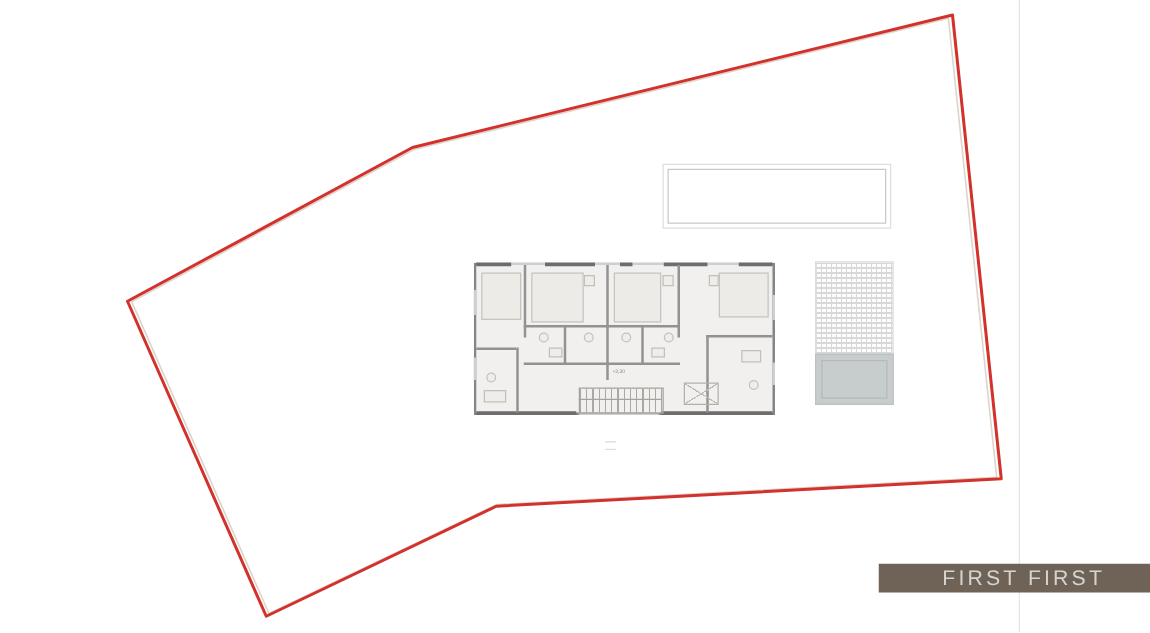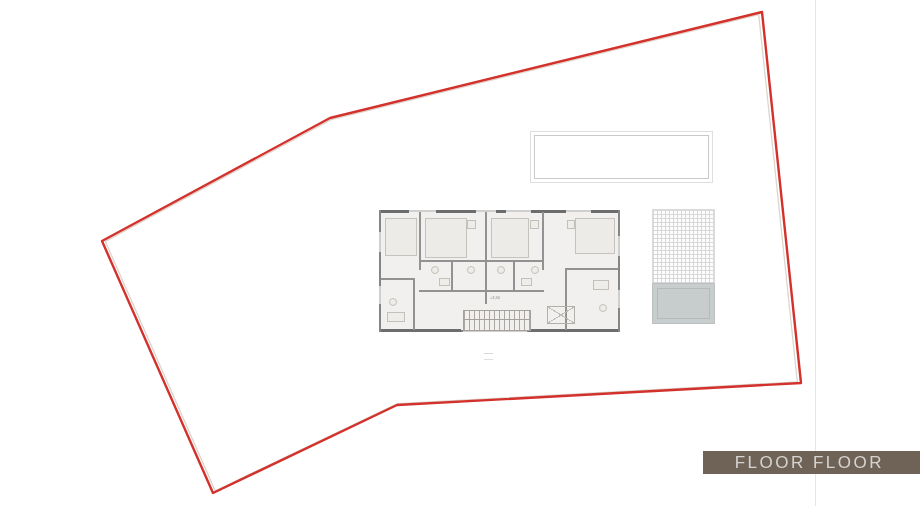--- a/index.html
+++ b/index.html
@@ -136,14 +136,14 @@
   <div class="stairs"></div>
   <div class="stair-rail"></div>
   <div class="crossbox"></div>
 
   <div class="elev">+3,30</div>
 </div>
 
 <div class="smudge"></div>
 
 <div class="banner">
-  <span>FLOOR FLOOR</span>
+  <span>FIRST FIRST</span>
 </div>
 
 </body></html>

